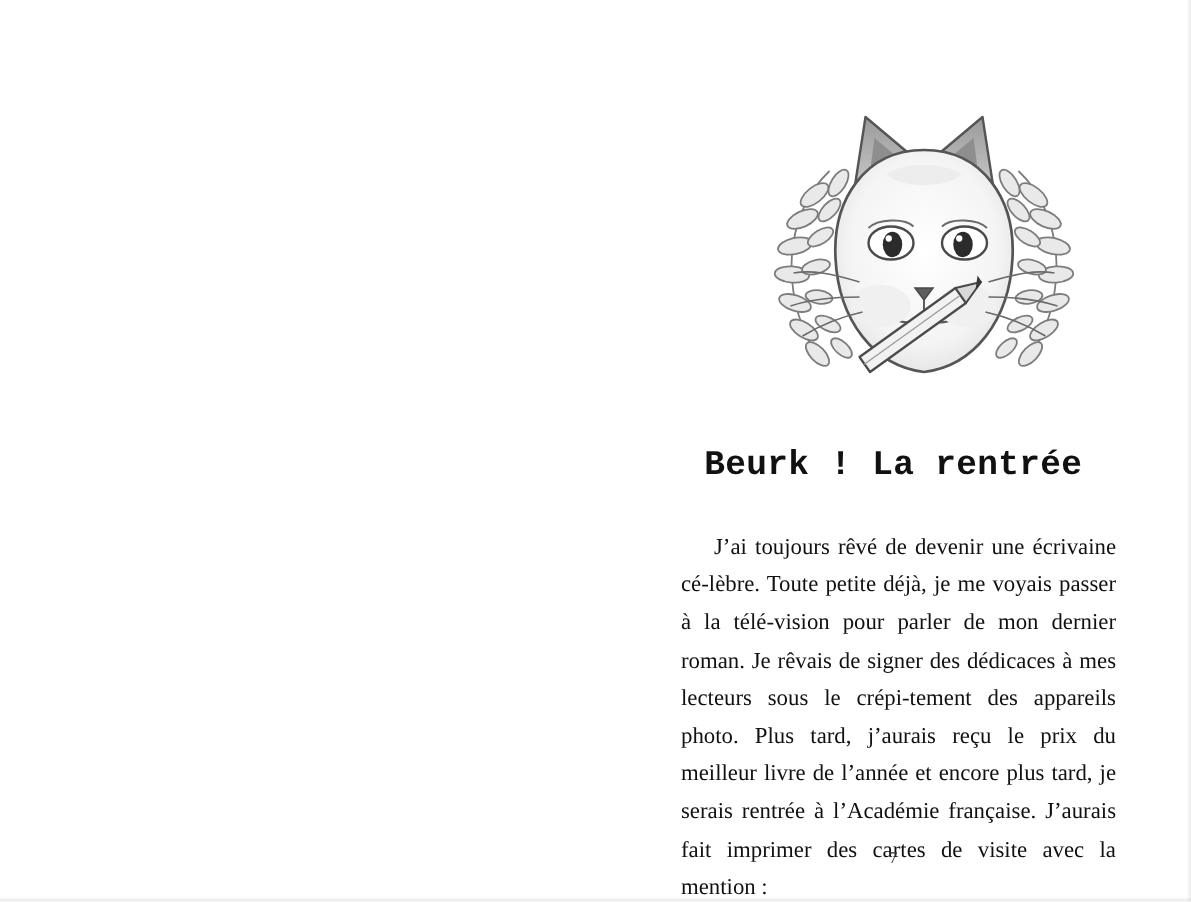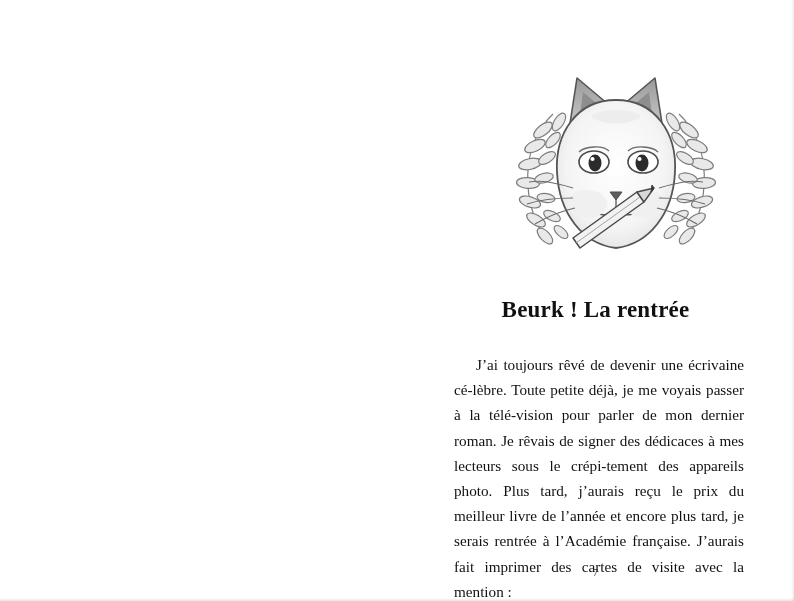--- a/index.html
+++ b/index.html
@@ -71,21 +71,21 @@
     height: 232px;
   }
 
   
   .chapter-title {
     position: absolute;
     left: 0;
     top: 297px;
     width: 397px;
     text-align: center;
-    font-family: Liberation Serif, serif;
+    font-family: Liberation Mono, monospace;
     font-weight: bold;
     font-size: 23px;
     letter-spacing: 0.2px;
     color: #111111;
   }
 
   
   .body-text {
     position: absolute;
     left: 57px;

